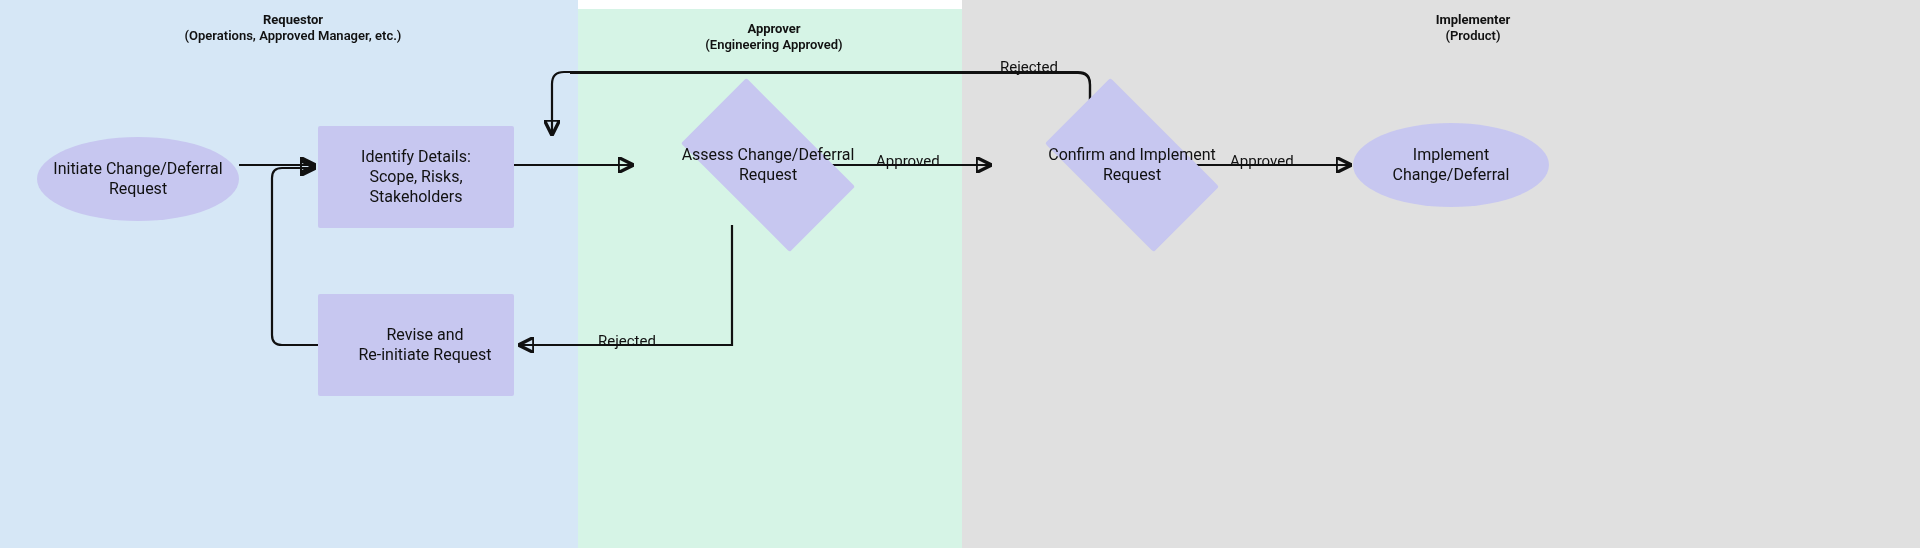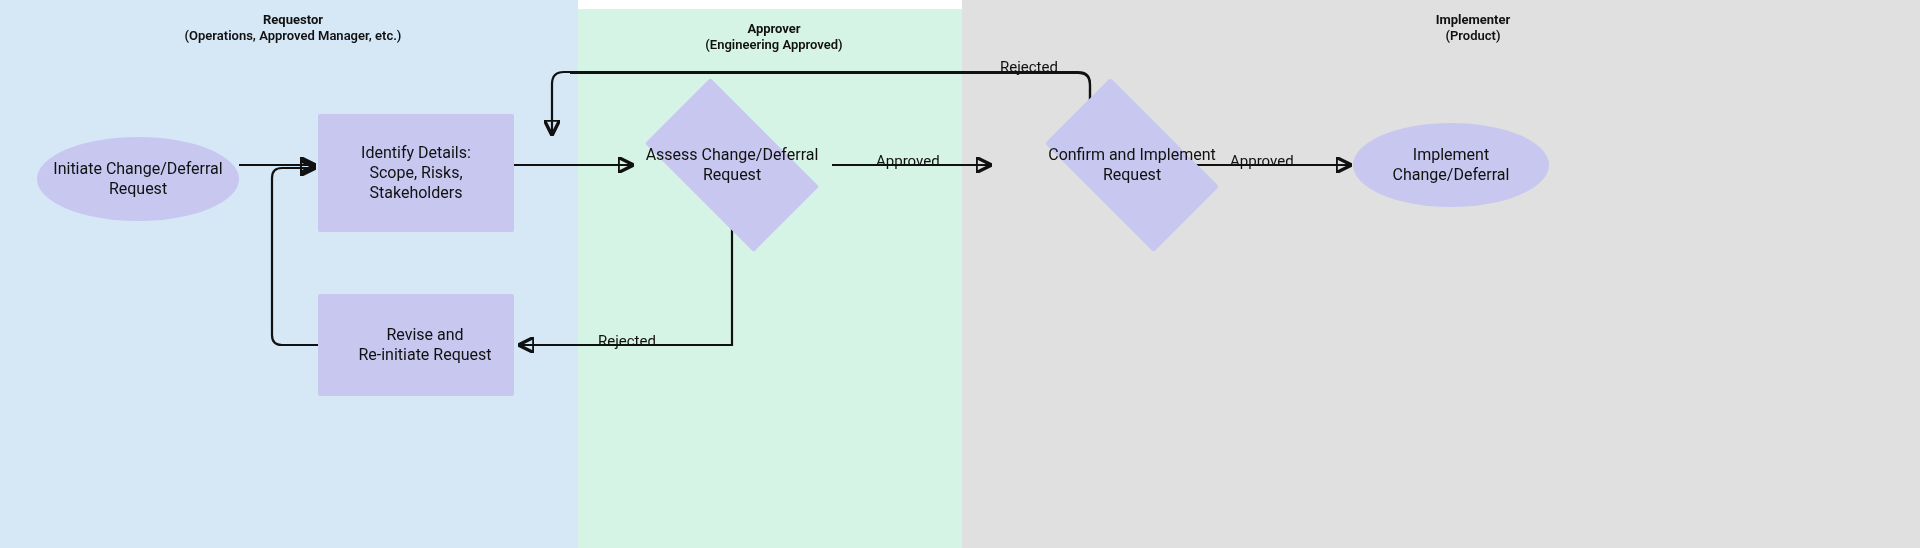--- a/index.html
+++ b/index.html
@@ -186,29 +186,29 @@
              L 564 72
              Q 552 72 552 84
              L 552 134" stroke="#111" stroke-width="2.2" fill="none" marker-end="url(#arrow2)"></path>
 
   </svg>
 
   <div class="node ellipse" style="left:37px; top:137px; width:202px; height:84px;">
     <span>Initiate Change/Deferral<br>Request</span>
   </div>
 
-  <div class="node rect" style="left:318px; top:114px; width:196px; height:118px;">
+  <div class="node rect" style="left:318px; top:126px; width:196px; height:102px;">
     <span>Identify Details:<br>Scope, Risks, Stakeholders</span>
   </div>
 
   <div class="node rect" style="left:318px; top:294px; width:196px; height:102px;padding-left:32px;">
     <span>Revise and<br>Re-initiate Request</span>
   </div>
 
-  <div class="diamond-wrap" style="left:632px; top:105px; width:200px; height:120px;">
+  <div class="diamond-wrap" style="left:668px; top:105px; width:200px; height:120px;">
     <div class="diamond-shape" style="width:120px; height:120px; transform:translate(-50%,-50%) rotate(45deg) scaleX(1.28) scaleY(0.77);"></div>
     <div class="diamond-label">
       <span>Assess Change/Deferral<br>Request</span>
     </div>
   </div>
 
   <div class="diamond-wrap" style="left:1032px; top:105px; width:200px; height:120px;">
     <div class="diamond-shape" style="width:120px; height:120px; transform:translate(-50%,-50%) rotate(45deg) scaleX(1.28) scaleY(0.77);"></div>
     <div class="diamond-label">
       <span>Confirm and Implement<br>Request</span>

